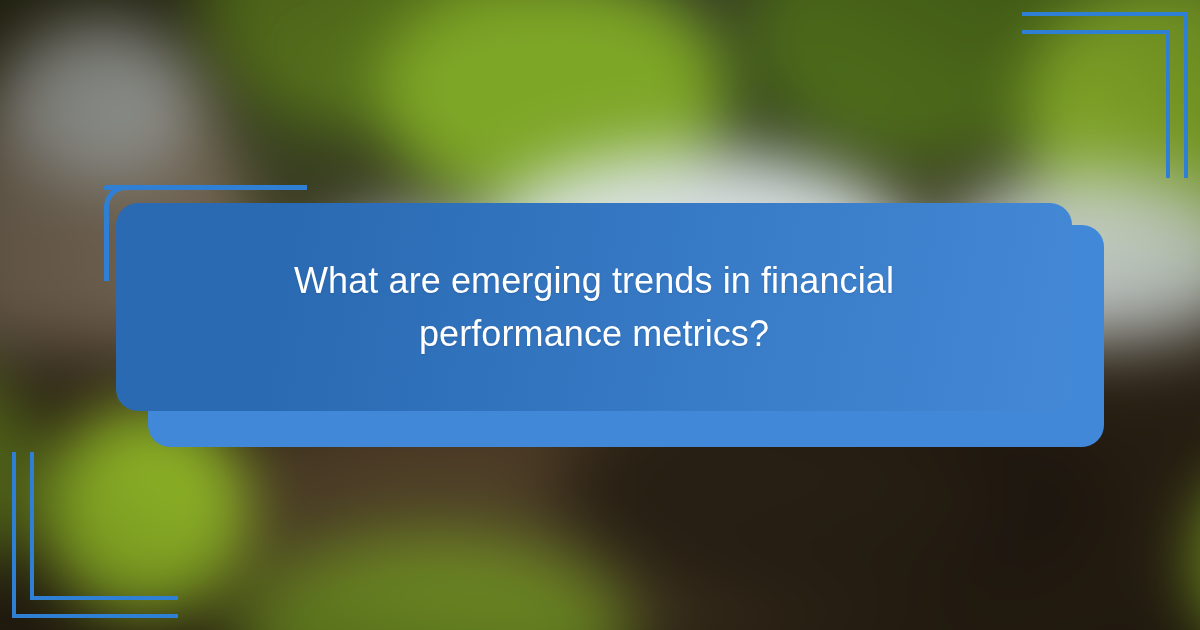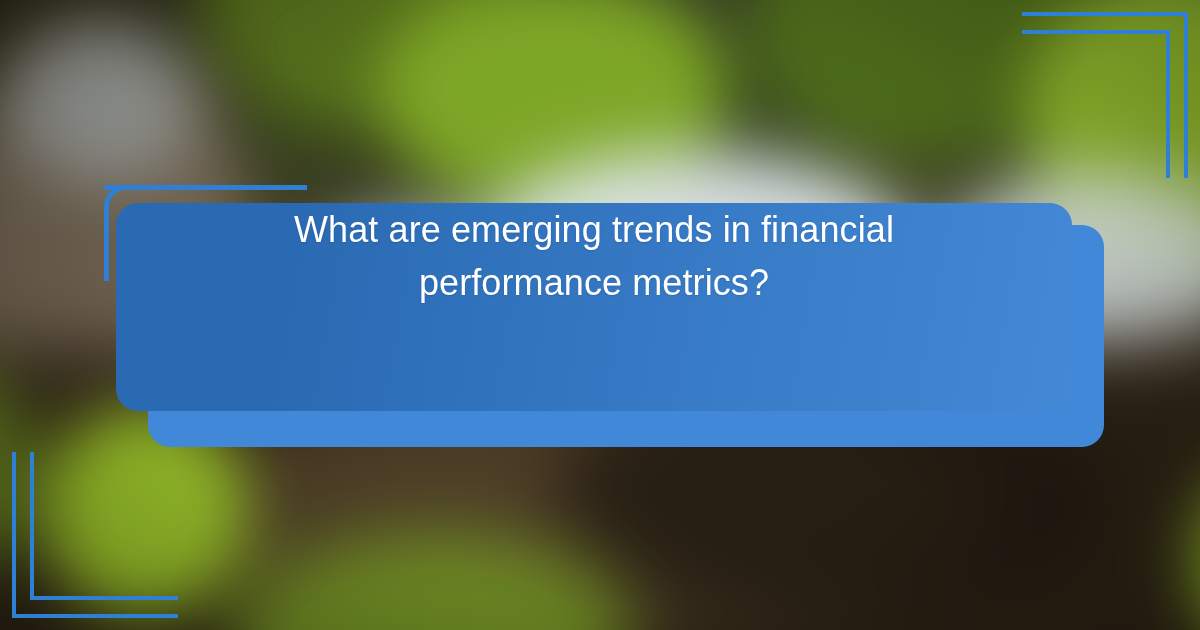--- a/index.html
+++ b/index.html
@@ -92,21 +92,21 @@
   }
 
   
   #card-front {
     position:absolute;
     left:12px; top:18px;
     width:956px; height:208px;
     border-radius:22px;
     background: linear-gradient(100deg, var(--c1) 0%, var(--c1) 18%, var(--c2) 100%);
     display:flex;
-    align-items:flex-start;
+    align-items:center;
     justify-content:center;
     padding:0 100px;
   }
 
   #question-text {
     color:#ffffff;
     font-size:36px;
     line-height:1.48;
     font-weight:400;
     text-align:center;

